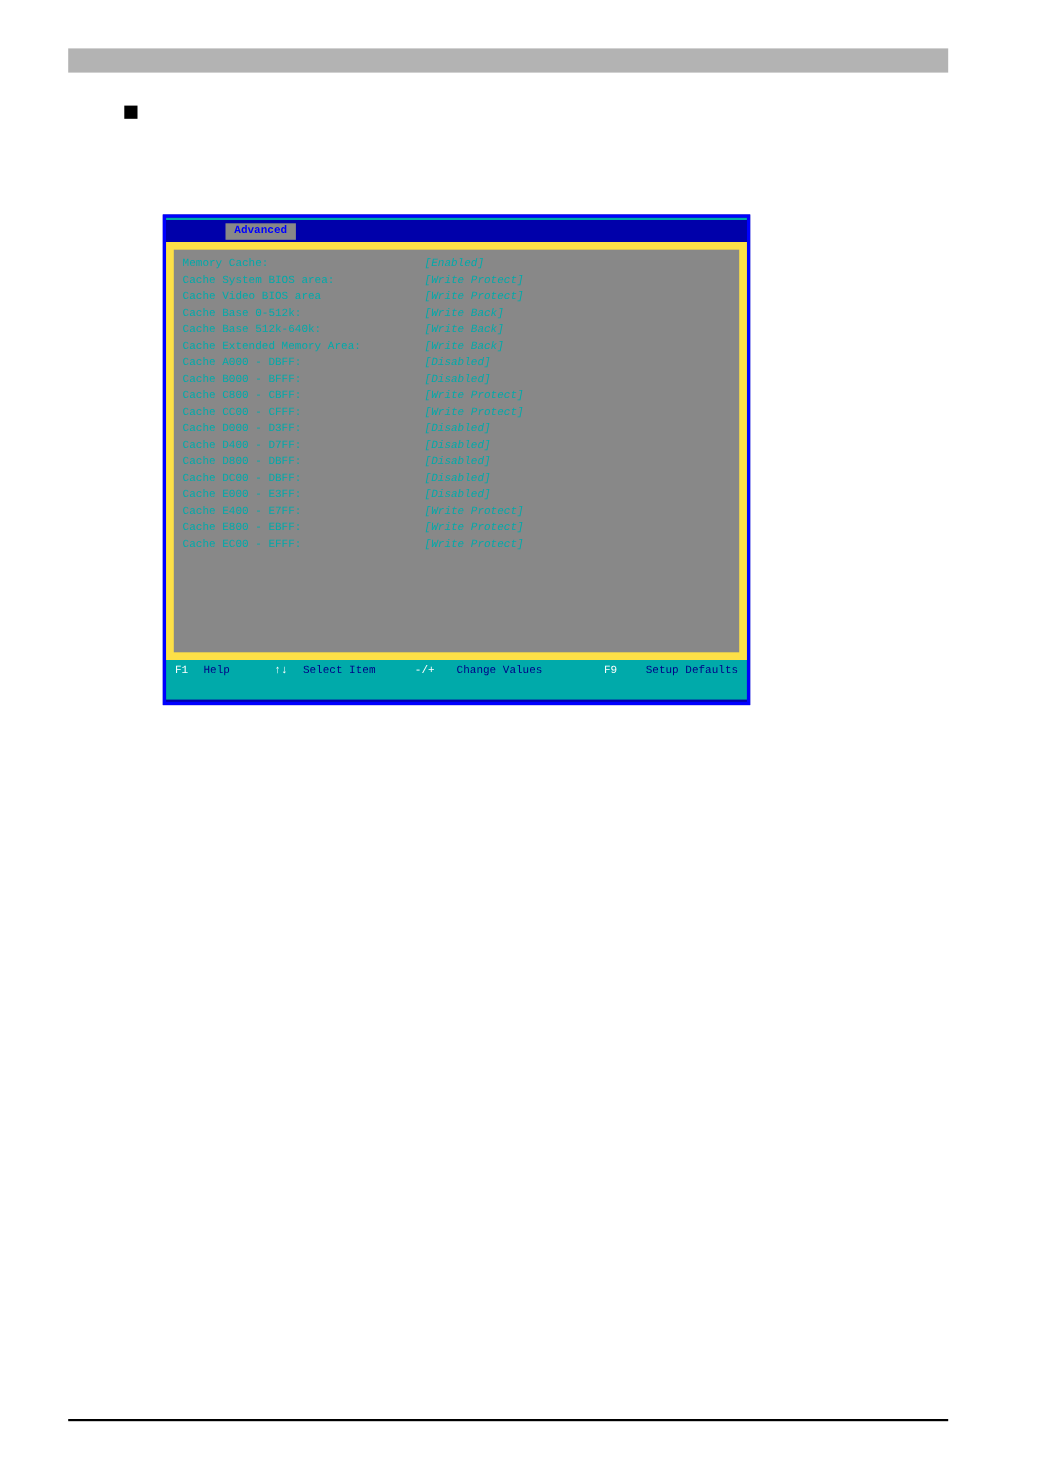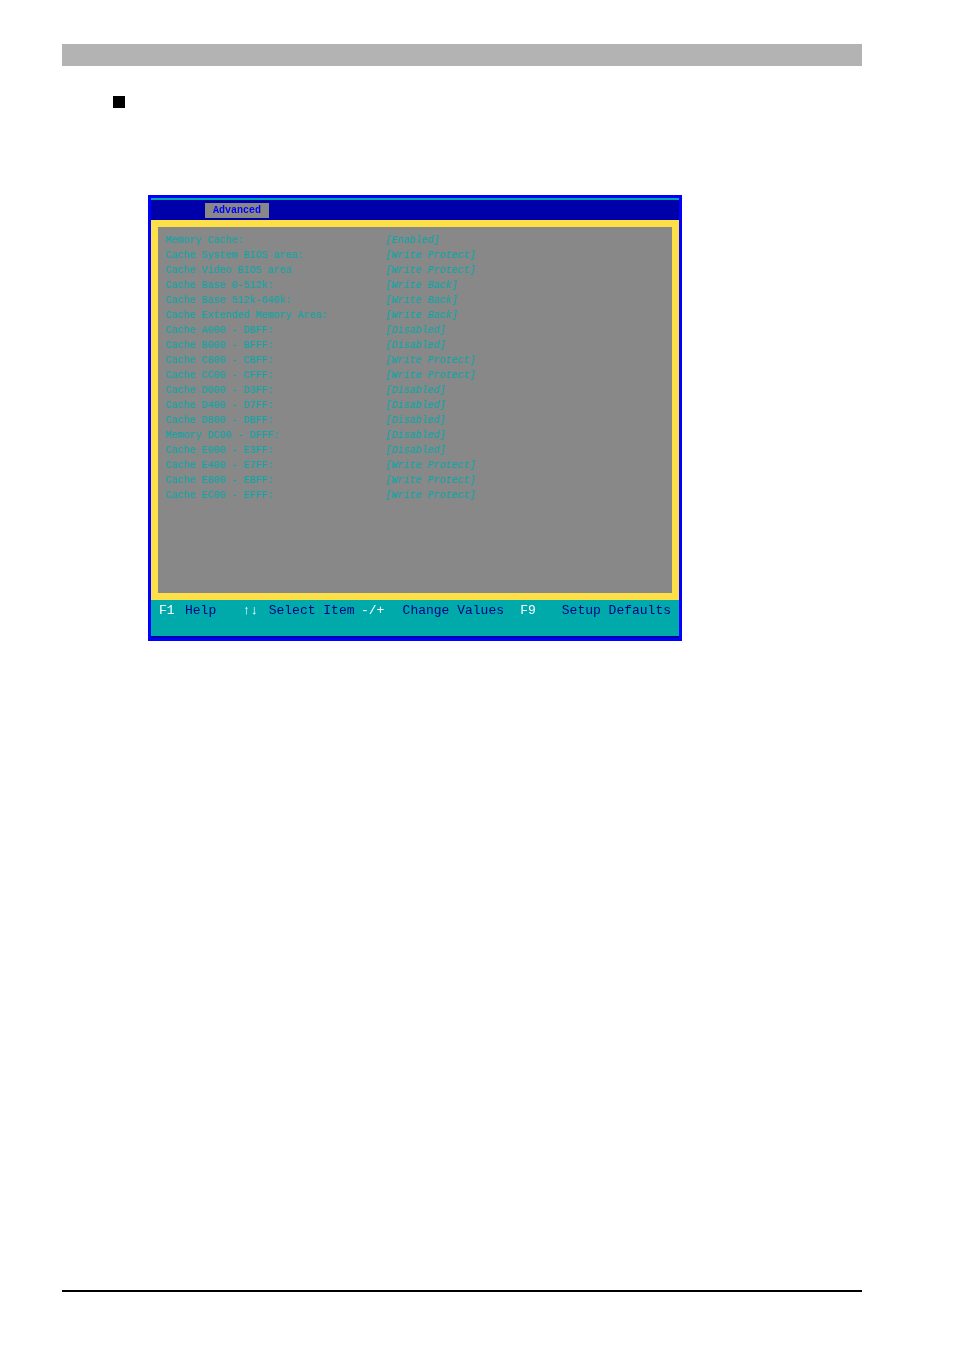--- a/index.html
+++ b/index.html
@@ -75,21 +75,21 @@
       border: 1px solid #0000aa;
       padding: 6px 8px;
       font-size: 10px;
       color: #0000ff;
       text-align: center;
     }
     .footer {
       background: #00aaaa;
       height: 36px;
       padding: 3px 8px;
-      font-size: 13px;
+      font-size: 10px;
       color: #000088;
     }
     .footer-row {
       display: flex;
       line-height: 15px;
       white-space: pre;
     }
     .fk { color: #ffffff; display: inline-block; min-width: 26px; }
     .ftxt { color: #000088; display: inline-block; }
     .fc1 { width: 92px; }
@@ -123,21 +123,21 @@
       <div class="settings-row"><span class="label-col">Cache Base 0-512k:</span><span class="value-col">[Write Back]</span></div>
       <div class="settings-row"><span class="label-col">Cache Base 512k-640k:</span><span class="value-col">[Write Back]</span></div>
       <div class="settings-row"><span class="label-col">Cache Extended Memory Area:</span><span class="value-col">[Write Back]</span></div>
       <div class="settings-row"><span class="label-col">Cache A000 - DBFF:</span><span class="value-col">[Disabled]</span></div>
       <div class="settings-row"><span class="label-col">Cache B000 - BFFF:</span><span class="value-col">[Disabled]</span></div>
       <div class="settings-row"><span class="label-col">Cache C800 - CBFF:</span><span class="value-col">[Write Protect]</span></div>
       <div class="settings-row"><span class="label-col">Cache CC00 - CFFF:</span><span class="value-col">[Write Protect]</span></div>
       <div class="settings-row"><span class="label-col">Cache D000 - D3FF:</span><span class="value-col">[Disabled]</span></div>
       <div class="settings-row"><span class="label-col">Cache D400 - D7FF:</span><span class="value-col">[Disabled]</span></div>
       <div class="settings-row"><span class="label-col">Cache D800 - DBFF:</span><span class="value-col">[Disabled]</span></div>
-      <div class="settings-row"><span class="label-col">Memory DC00 - DFFF:</span><span class="value-col">[Disabled]</span></div>
+      <div class="settings-row"><span class="label-col">Cache DC00 - DBFF:</span><span class="value-col">[Disabled]</span></div>
       <div class="settings-row"><span class="label-col">Cache E000 - E3FF:</span><span class="value-col">[Disabled]</span></div>
       <div class="settings-row"><span class="label-col">Cache E400 - E7FF:</span><span class="value-col">[Write Protect]</span></div>
       <div class="settings-row"><span class="label-col">Cache E800 - EBFF:</span><span class="value-col">[Write Protect]</span></div>
       <div class="settings-row"><span class="label-col">Cache EC00 - EFFF:</span><span class="value-col">[Write Protect]</span></div>
     </div>
   </div>
 
   <div class="footer">
     <div class="footer-row">
       <span class="fc1"><span class="fk">F1</span><span class="ftxt">Help</span></span>

